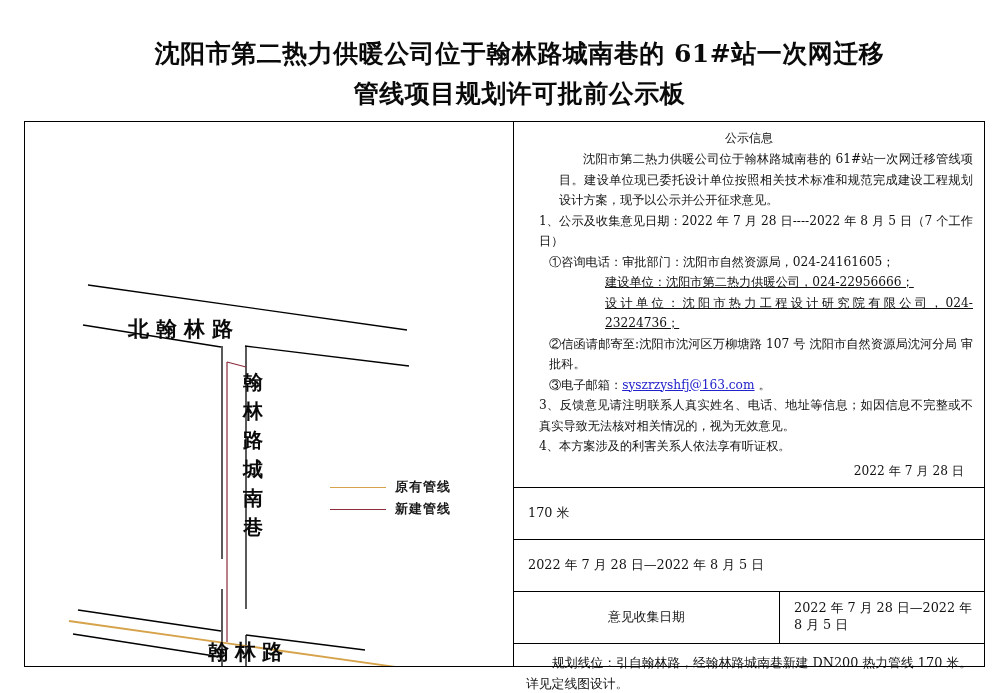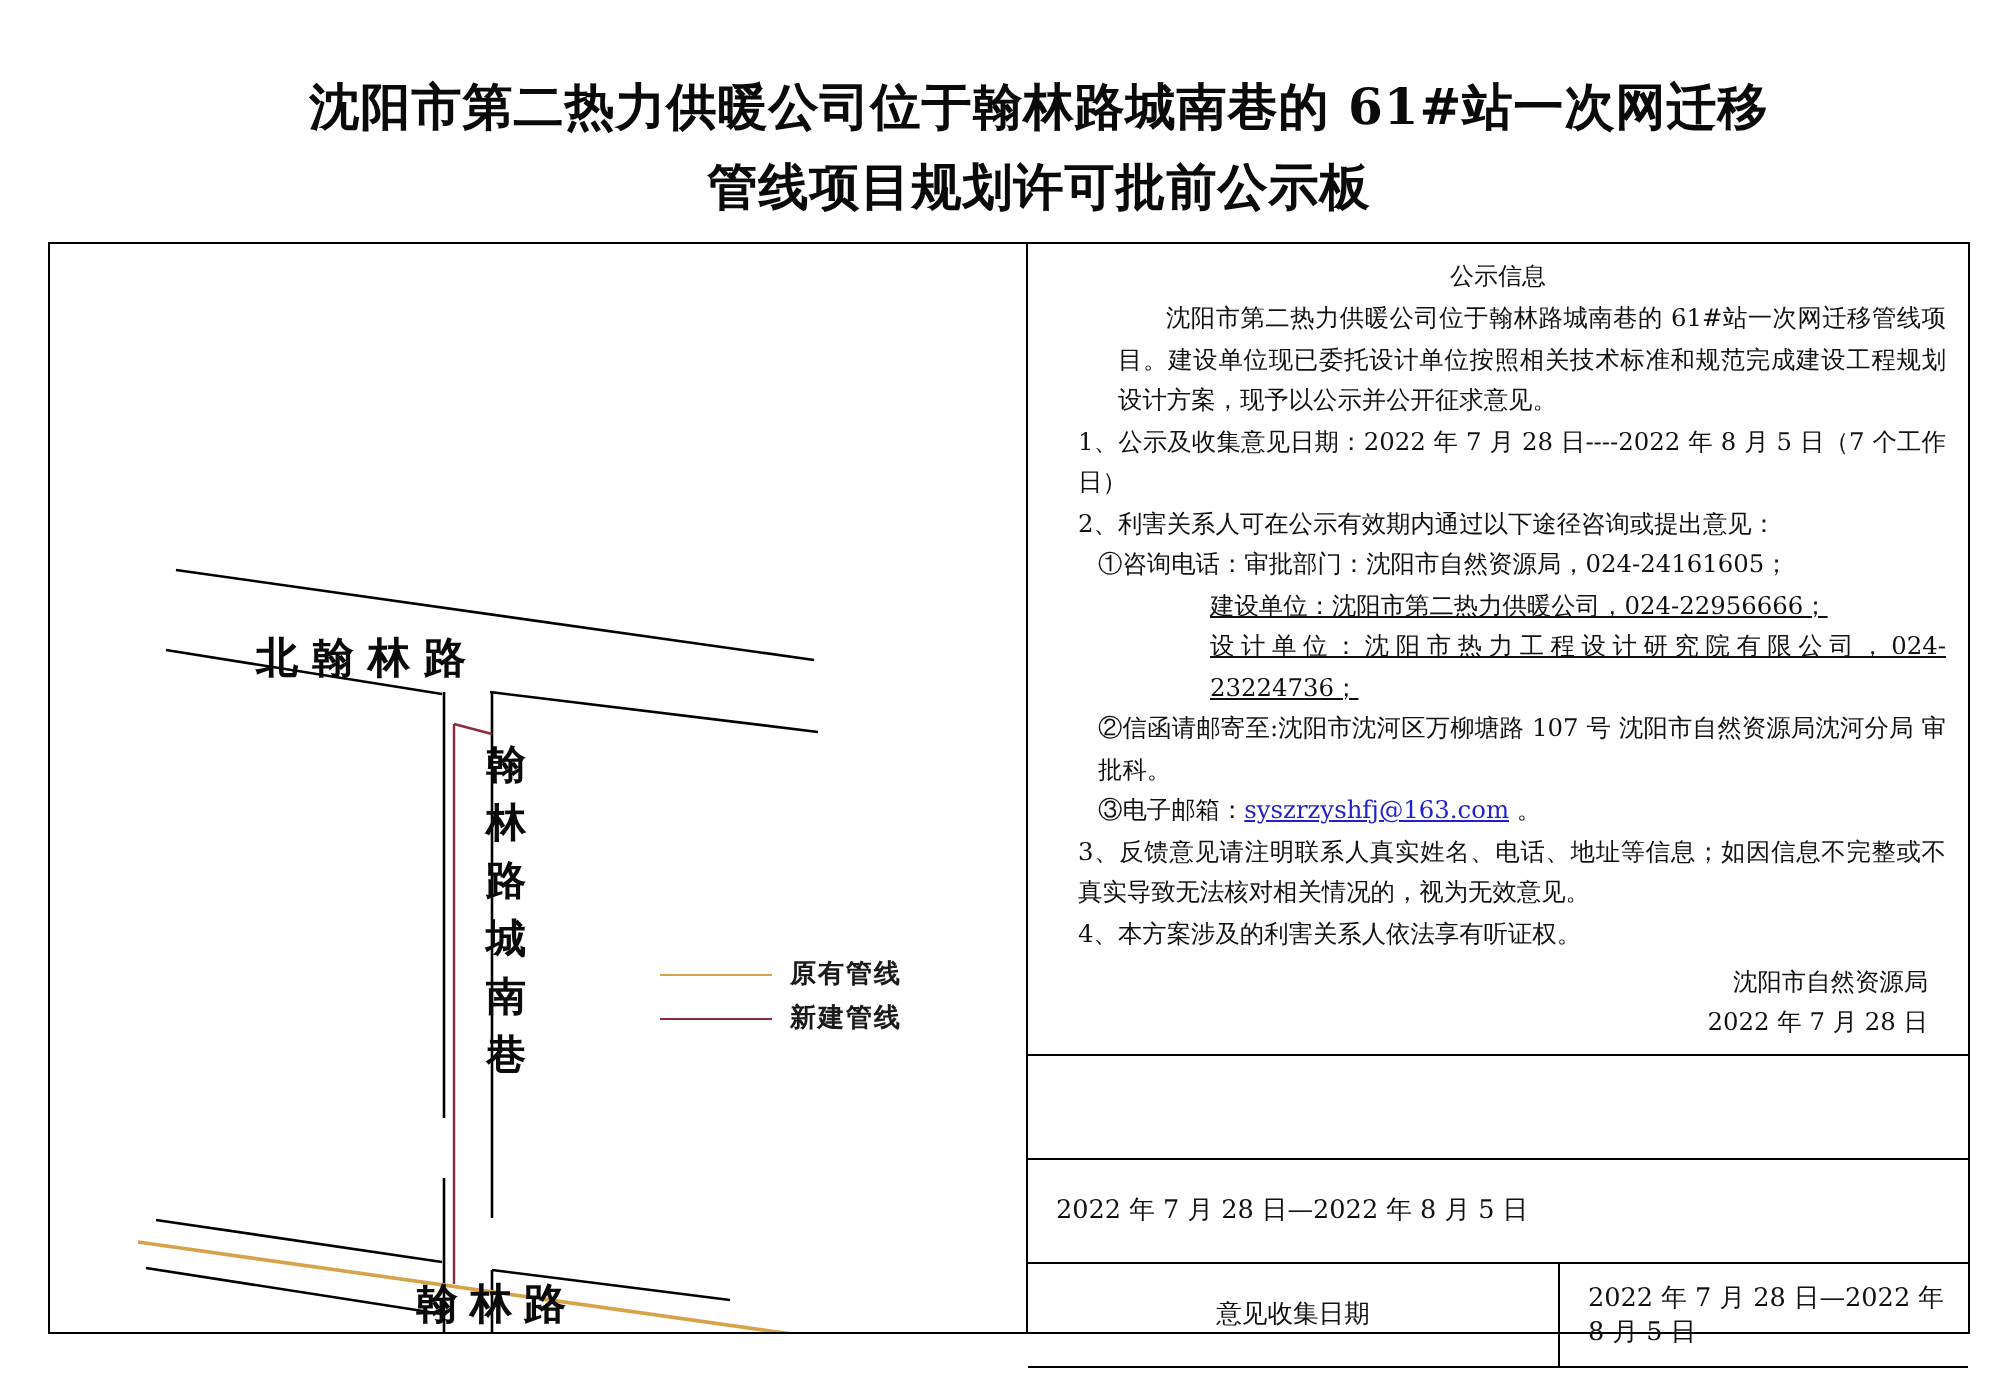--- a/index.html
+++ b/index.html
@@ -272,40 +272,39 @@
   </div>
 
   <div id="info-panel">
 
     <div id="notice-body">
       <div id="notice-heading">公示信息</div>
 
       <div class="para indent2">沈阳市第二热力供暖公司位于翰林路城南巷的 61#站一次网迁移管线项目。建设单位现已委托设计单位按照相关技术标准和规范完成建设工程规划设计方案，现予以公示并公开征求意见。</div>
 
       <div class="para indent-sub">1、公示及收集意见日期：2022 年 7 月 28 日----2022 年 8 月 5 日（7 个工作日）</div>
-      <div class="para indent-sub">2、利害关系人可在公示有效期内通过以下途径咨询或提出意见：</div>
 
       <div class="para indent-deep">①咨询电话：审批部门：沈阳市自然资源局，024-24161605；</div>
       <div class="para indent-deeper">建设单位：沈阳市第二热力供暖公司，024-22956666；</div>
       <div class="para indent-deeper">设计单位：沈阳市热力工程设计研究院有限公司，024-23224736；</div>
       <div class="para indent-deep">②信函请邮寄至:沈阳市沈河区万柳塘路 107 号 沈阳市自然资源局沈河分局 审批科。</div>
 
       <div class="para indent-deep"><span>③电子邮箱：</span><a href="#" class="email-link" style="color: rgb(34, 34, 204);">syszrzyshfj@163.com</a><span> 。</span></div>
 
       <div class="para indent-sub">3、反馈意见请注明联系人真实姓名、电话、地址等信息；如因信息不完整或不真实导致无法核对相关情况的，视为无效意见。</div>
       <div class="para indent-sub">4、本方案涉及的利害关系人依法享有听证权。</div>
 
       <div id="signature">
-        <div>沈阳市自然资源局</div>
         <div>2022 年 7 月 28 日</div>
       </div>
     </div>
 
     <div id="info-table">
       <div class="tbl-row">
+        <div class="tbl-value">170 米</div>
       </div>
       <div class="tbl-row">
         <div class="tbl-value">2022 年 7 月 28 日—2022 年 8 月 5 日</div>
       </div>
       <div class="tbl-row">
         <div class="tbl-label">意见收集日期</div>
         <div class="tbl-value">2022 年 7 月 28 日—2022 年 8 月 5 日</div>
       </div>
       <div id="table-footnote">规划线位：引自翰林路，经翰林路城南巷新建 DN200 热力管线 170 米。详见定线图设计。</div>
     </div>

